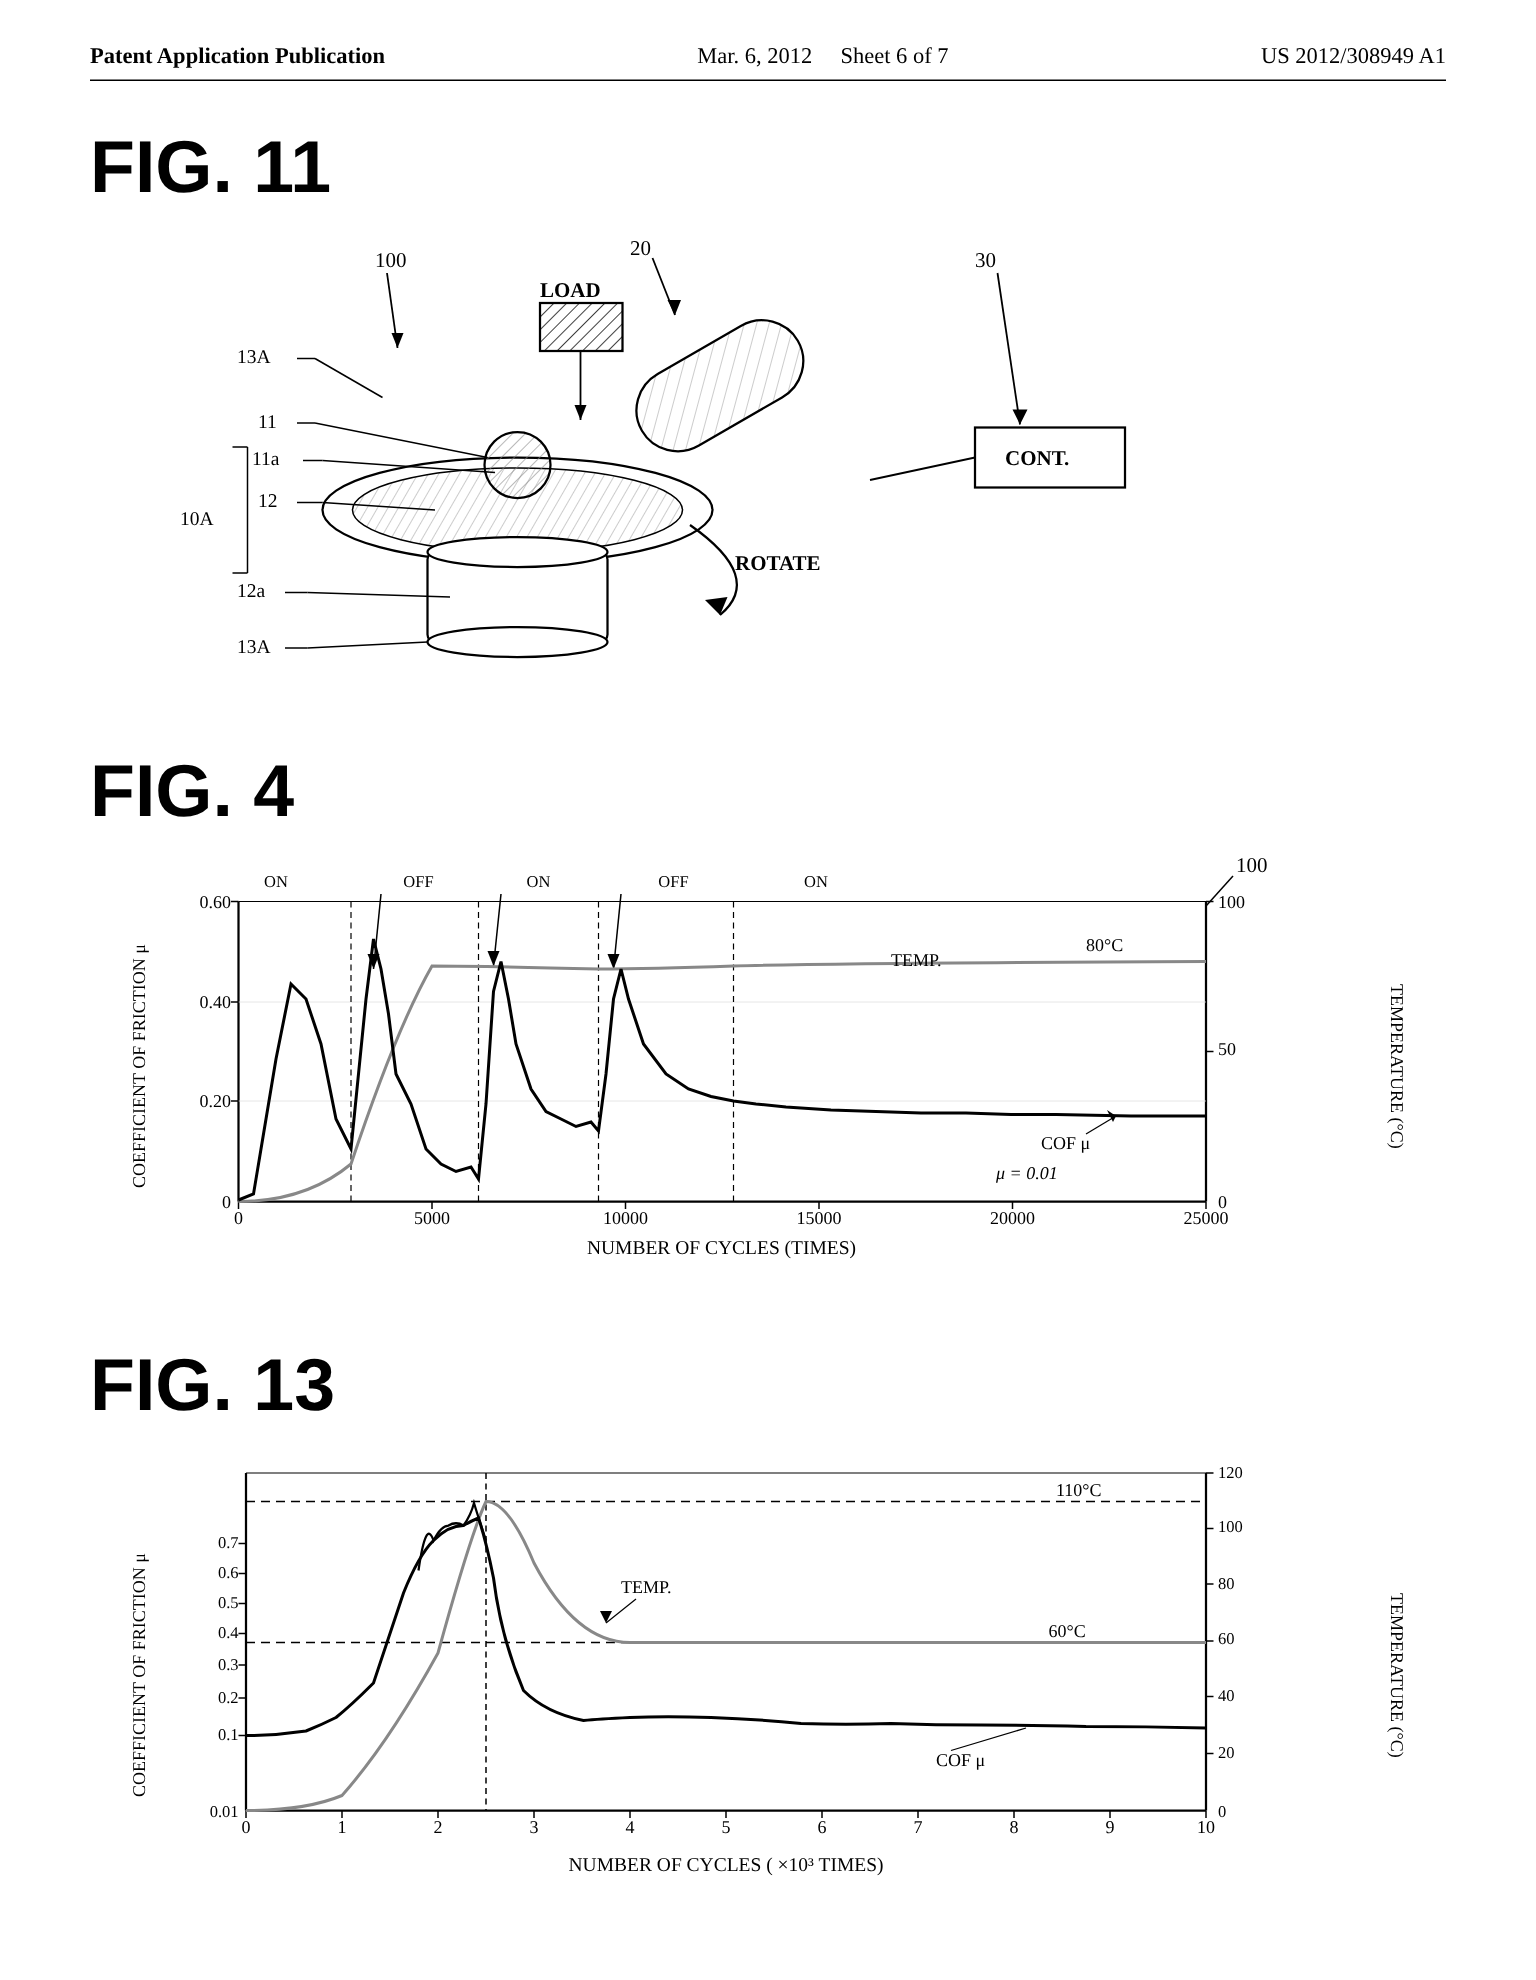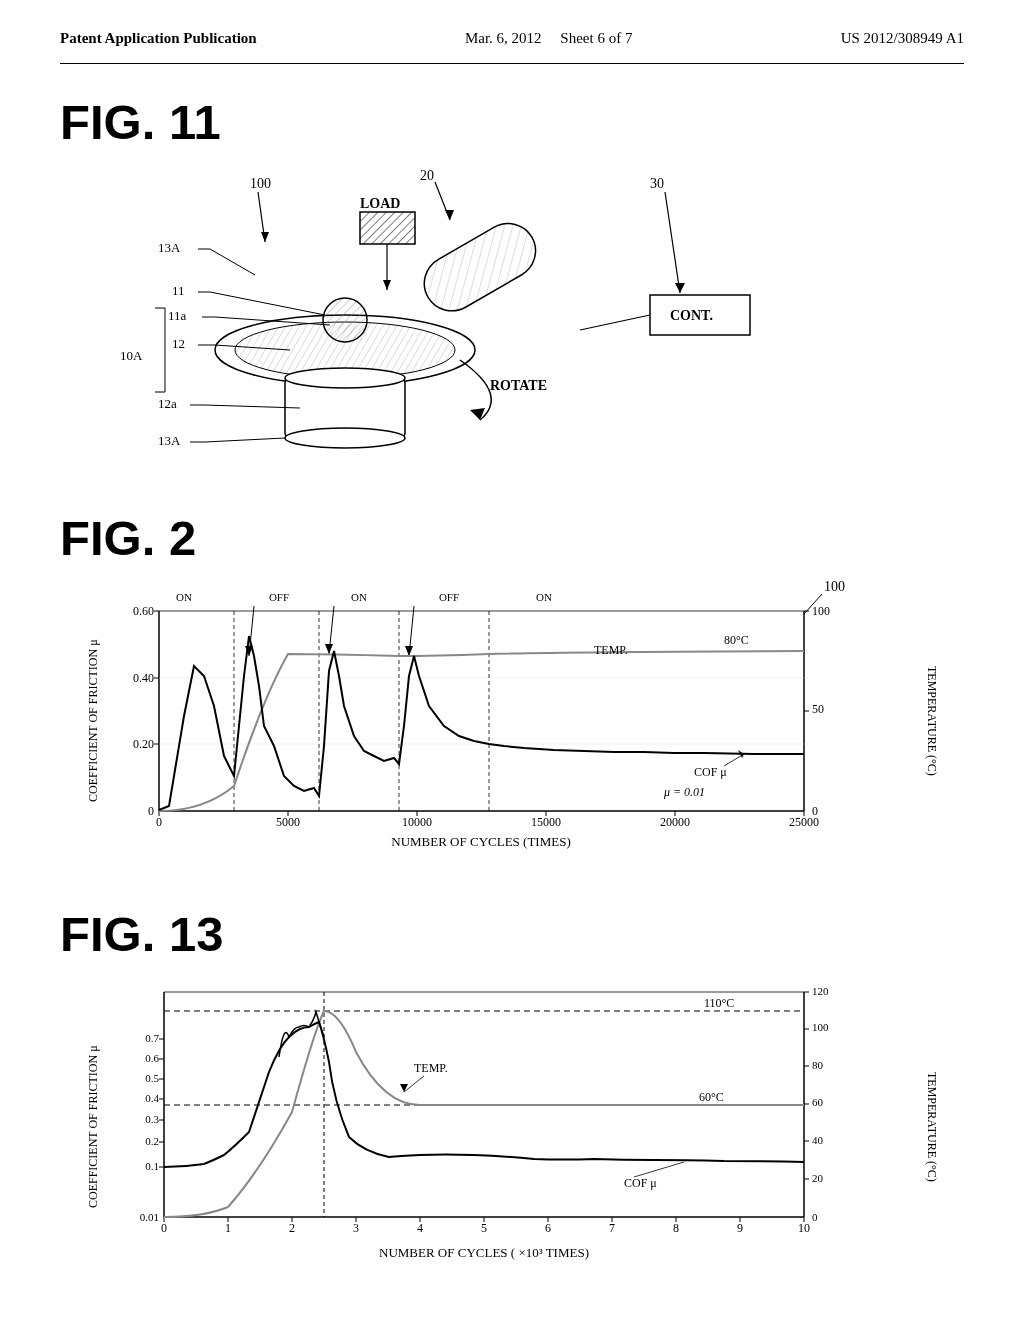--- a/index.html
+++ b/index.html
@@ -15,21 +15,21 @@
       min-height: 1320px;
       background: #fff;
       padding: 30px 60px 40px 60px;
       position: relative;
     }
     .header {
       display: flex;
       justify-content: space-between;
       align-items: center;
       border-bottom: 1px solid #000;
-      padding-bottom: 16px;
+      padding-bottom: 6px;
       margin-bottom: 30px;
     }
     .header-left {
       font-weight: bold;
       font-size: 15px;
     }
     .header-center {
       font-size: 15px;
       text-align: center;
     }
@@ -166,21 +166,21 @@
         <line x1="115" y1="245" x2="210" y2="248" stroke="#000" stroke-width="1"></line>
 
         <text x="68" y="285" font-size="13" font-family="Times New Roman">13A</text>
         <line x1="100" y1="282" x2="115" y2="282" stroke="#000" stroke-width="1"></line>
         <line x1="115" y1="282" x2="195" y2="278" stroke="#000" stroke-width="1"></line>
       </svg>
     </div>
   </div>
 
   <div class="fig12-section">
-    <div class="fig-label">FIG. 2</div>
+    <div class="fig-label">FIG. 4</div>
     <div style="display:flex; align-items:stretch; width:860px; margin: 0 auto;">
 
       <div style="writing-mode:vertical-rl; transform:rotate(180deg); font-size:12px; text-align:center; display:flex; align-items:center; justify-content:center; width:22px; white-space:nowrap;">COEFFICIENT OF FRICTION  μ</div>
 
       <div style="flex:1; position:relative;">
         <svg width="780" height="290" viewBox="0 0 780 290">
 
           <line x1="55" y1="235" x2="700" y2="235" stroke="#000" stroke-width="1.5"></line>
           <line x1="55" y1="35" x2="55" y2="235" stroke="#000" stroke-width="1.5"></line>
           <line x1="700" y1="35" x2="700" y2="235" stroke="#000" stroke-width="1.5"></line>

